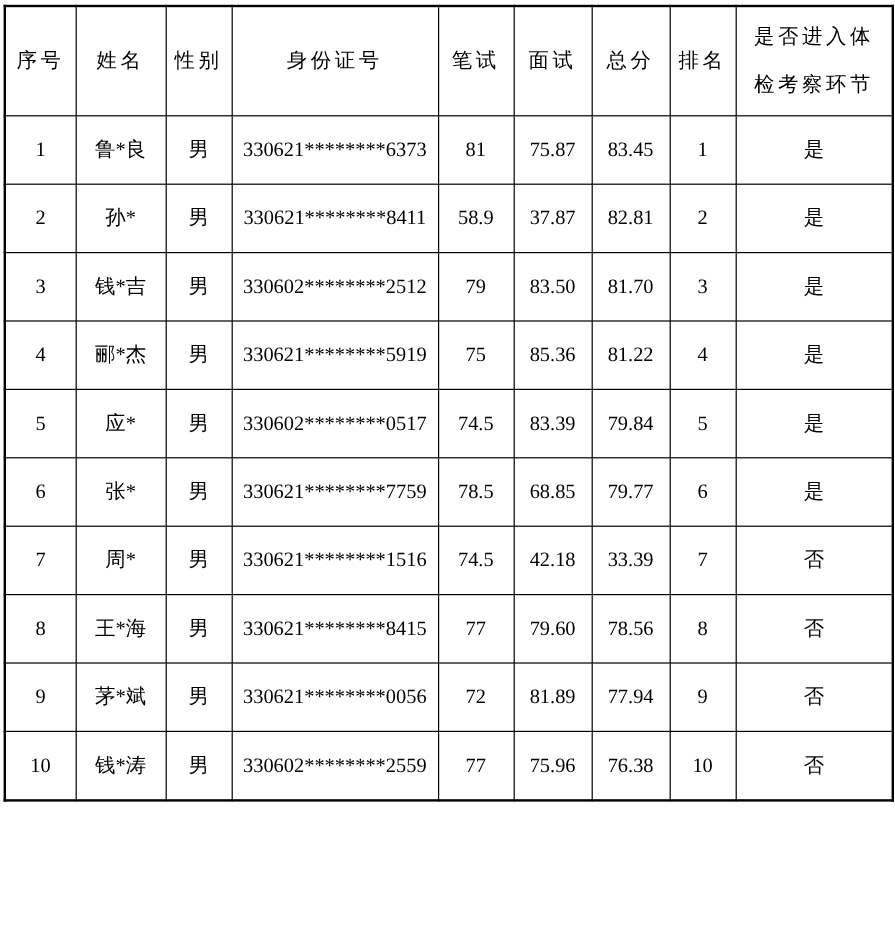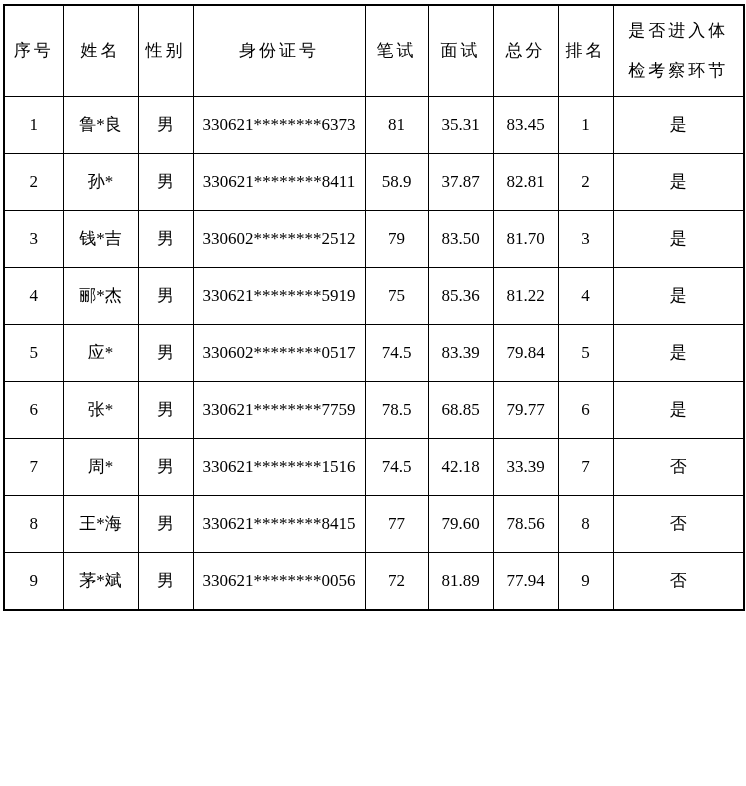--- a/index.html
+++ b/index.html
@@ -88,21 +88,21 @@
         <th class="wrap">是否进入体检考察环节</th>
       </tr>
     </thead>
     <tbody>
         <tr>
           <td>1</td>
           <td>鲁*良</td>
           <td>男</td>
           <td>330621********6373</td>
           <td>81</td>
-          <td>35.31</td>
+          <td>75.87</td>
           <td>83.45</td>
           <td>1</td>
           <td>是</td>
         </tr>
         <tr>
           <td>2</td>
           <td>孙*</td>
           <td>男</td>
           <td>330621********8411</td>
           <td>58.9</td>
@@ -181,15 +181,26 @@
           <td>9</td>
           <td>茅*斌</td>
           <td>男</td>
           <td>330621********0056</td>
           <td>72</td>
           <td>81.89</td>
           <td>77.94</td>
           <td>9</td>
           <td>否</td>
         </tr>
+        <tr>
+          <td>10</td>
+          <td>钱*涛</td>
+          <td>男</td>
+          <td>330602********2559</td>
+          <td>77</td>
+          <td>75.96</td>
+          <td>76.38</td>
+          <td>10</td>
+          <td>否</td>
+        </tr>
       </tbody>
   </table>
 </div>
 
 </body></html>

